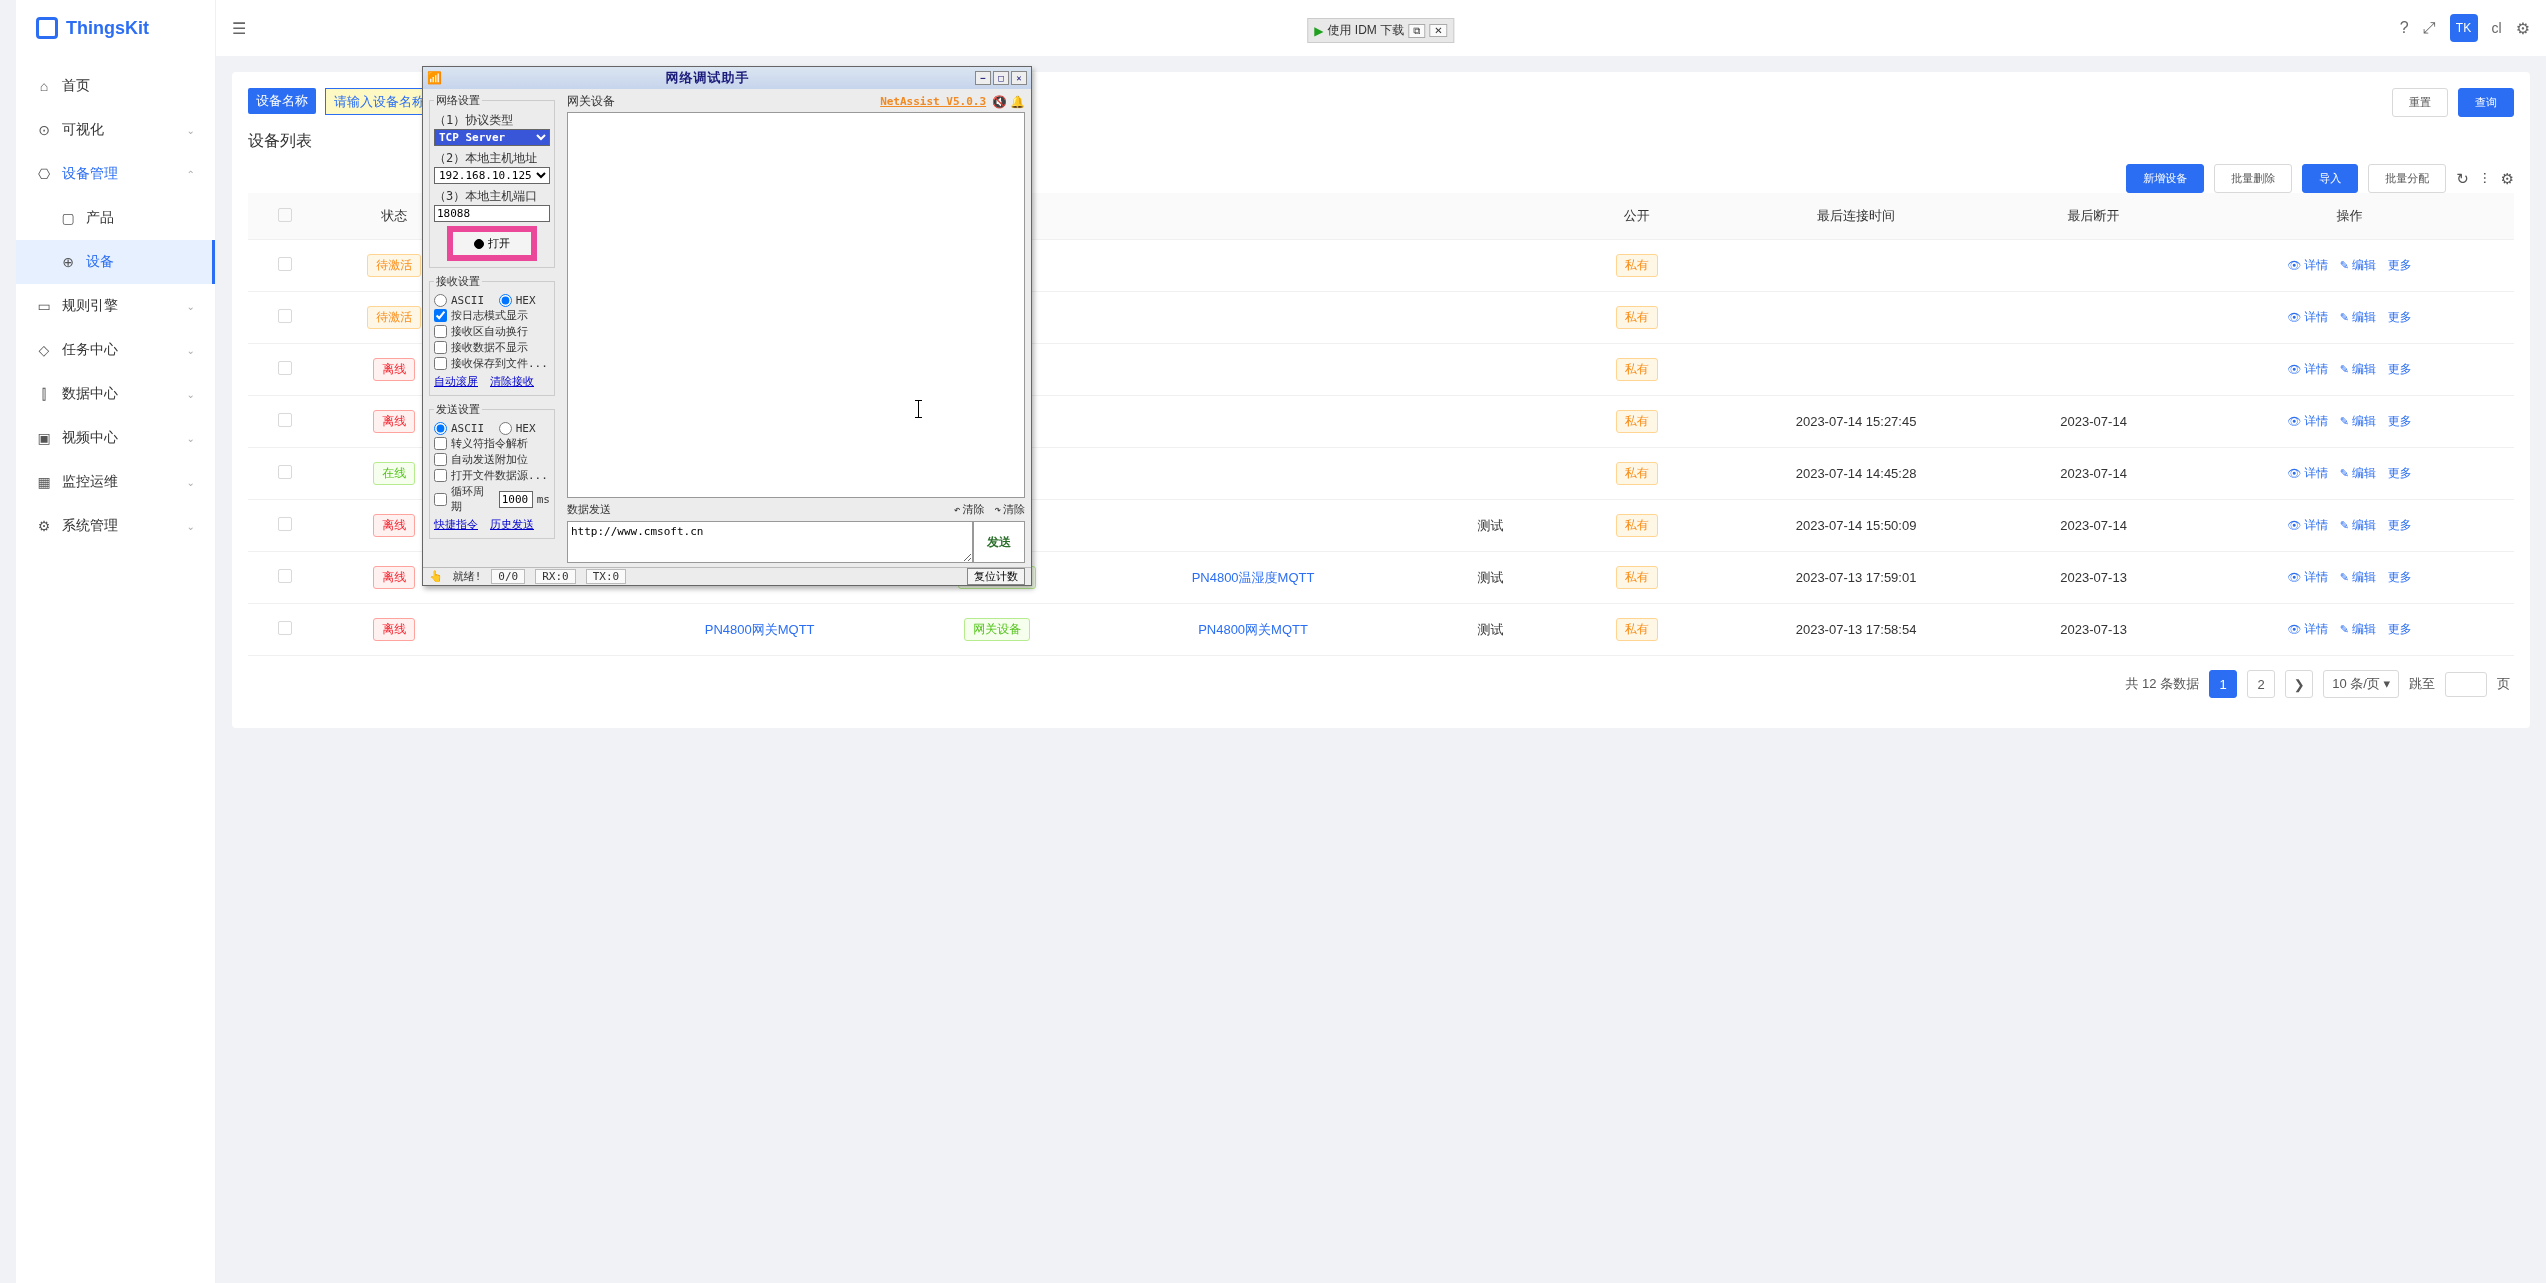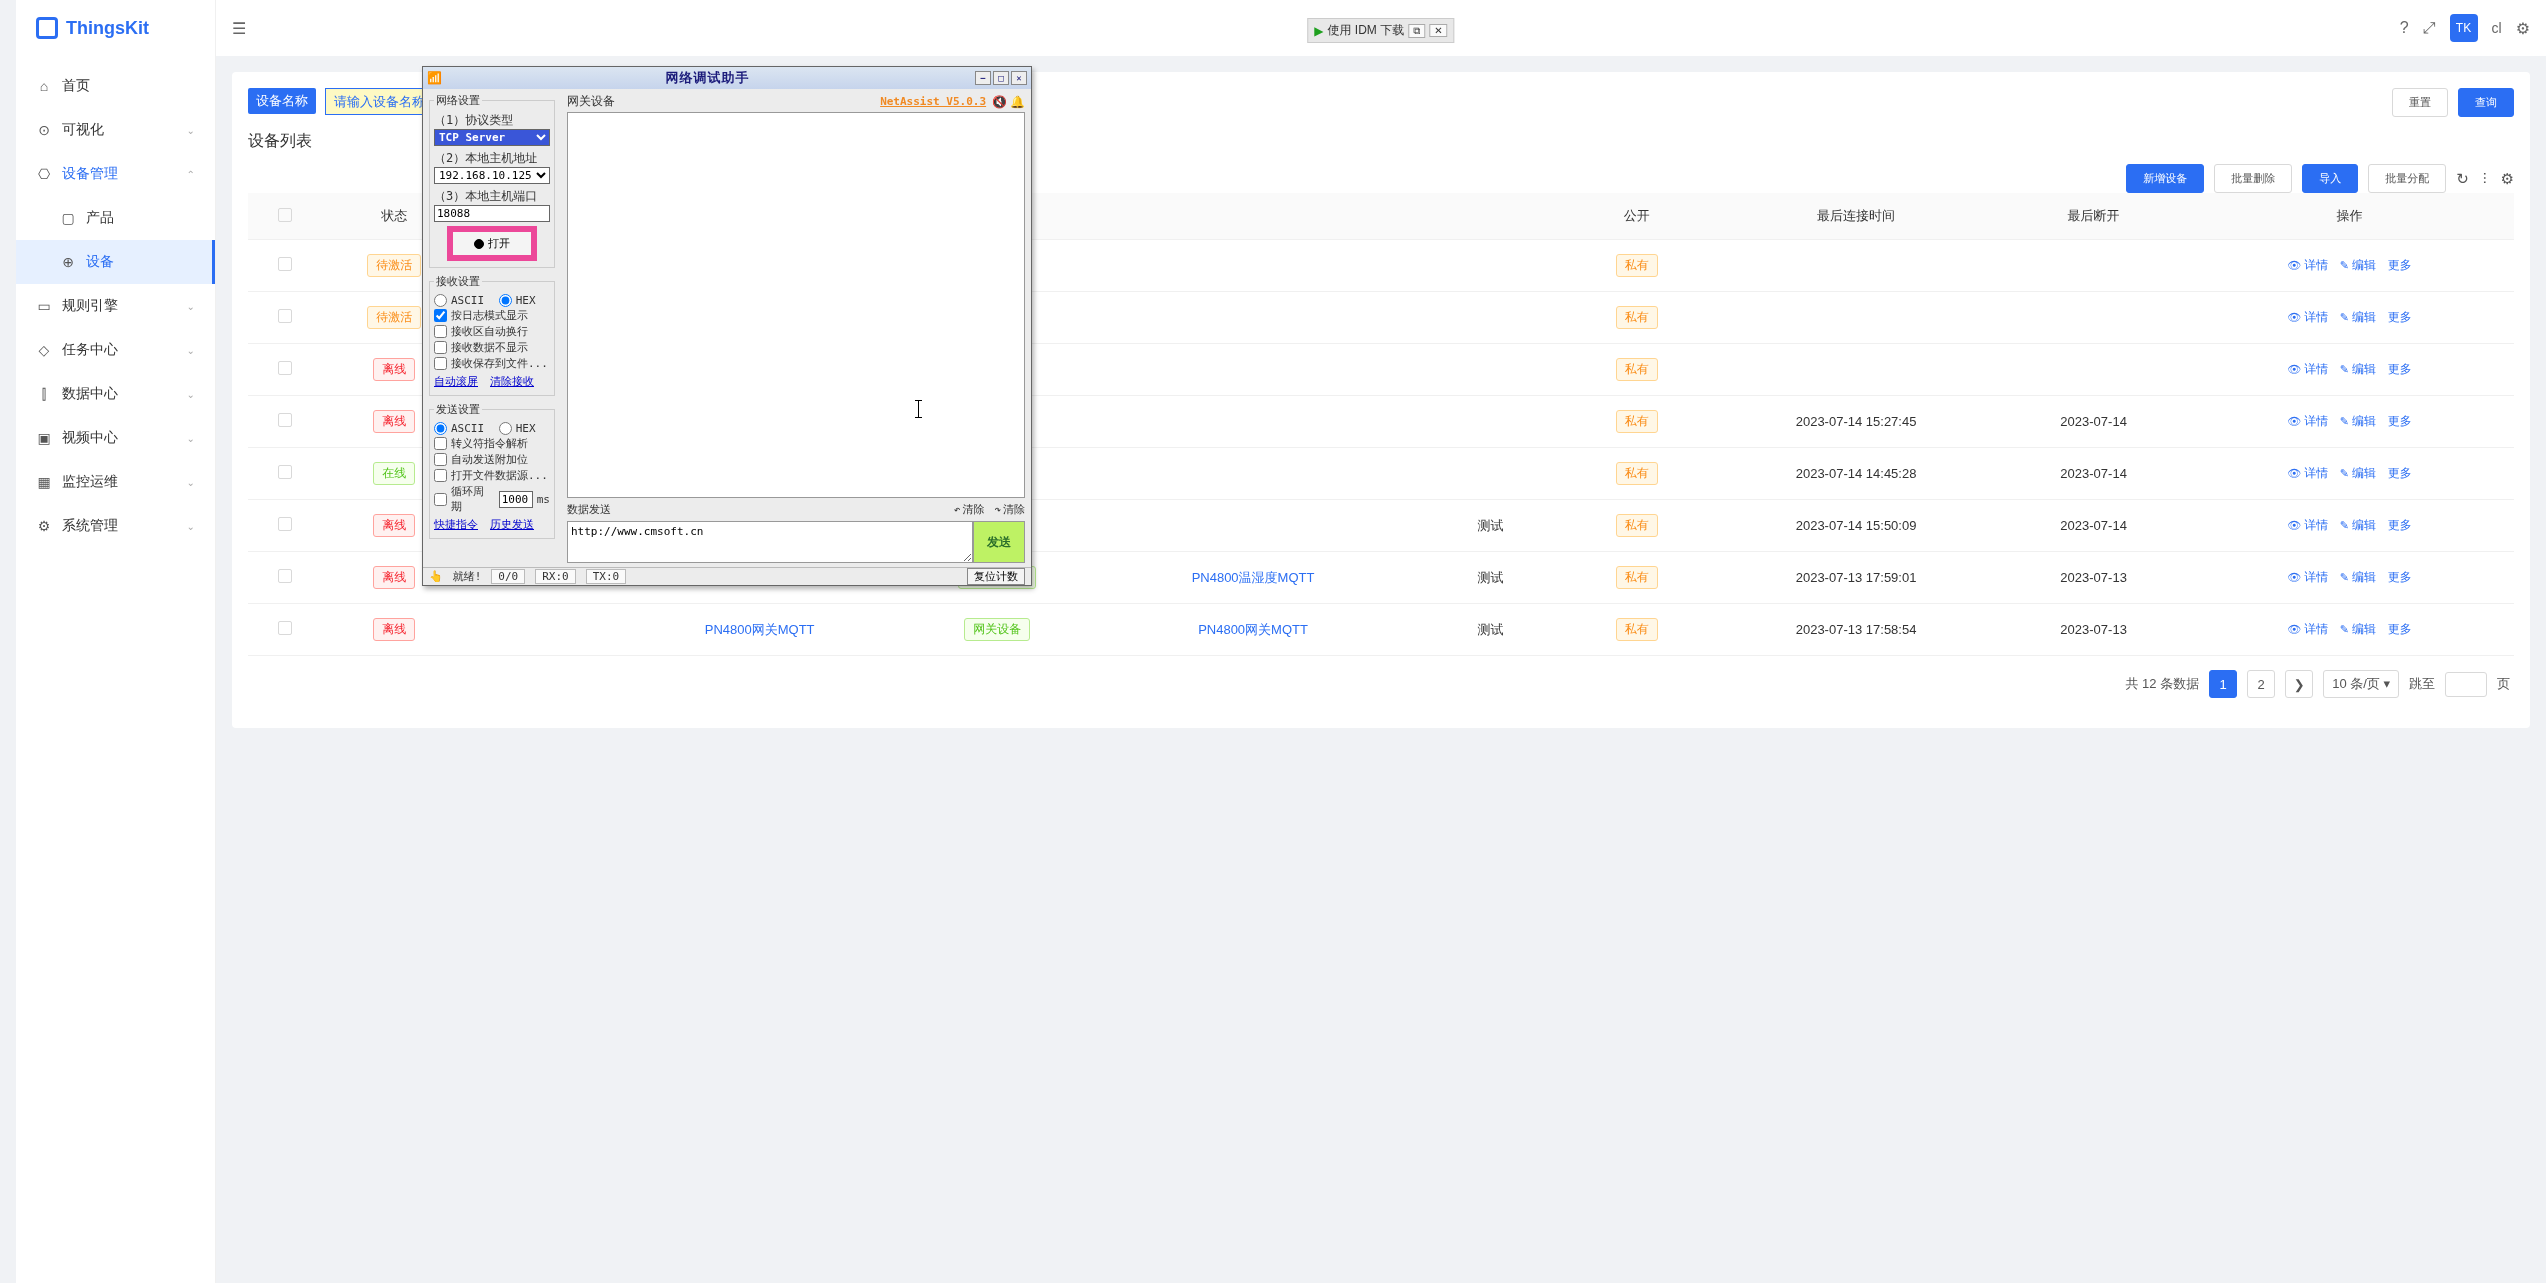--- a/index.html
+++ b/index.html
@@ -85,21 +85,21 @@
 .link-row { display:flex;gap:12px;margin-top:3px;}
 .data-log-h { display:flex;justify-content:space-between;align-items:center;margin-bottom:2px;}
 .net-brand { color:#f08a24;font-weight:bold;text-decoration:underline;cursor:pointer;font-size:11px;}
 .net-icons { display:flex;gap:3px;}
 .data-log { flex:1;background:#fff;border:1px solid #999;margin-bottom:4px; min-height: 300px;}
 .data-send-row { display:flex;align-items:center;font-size:11px;margin-bottom:4px;gap:8px;}
 .data-send-row .rn { margin-left:auto;display:flex;gap:10px;align-items:center;}
 .data-send-row .rn span { display:flex;gap:2px;align-items:center;}
 .send-area { display:flex;}
 .send-input { flex:1;background:#fff;border:1px solid #999;font-size:11px;padding:3px;font-family:monospace;height:42px;}
-.send-btn { width:52px;background:#bef264;border:1px solid #999;font-size:12px;font-weight:bold;color:#2a6e2a;cursor:pointer;}
+.send-btn { width:52px;background:#ffffff;border:1px solid #999;font-size:12px;font-weight:bold;color:#2a6e2a;cursor:pointer;}
 .ov-status { height:18px;background:#ececec;border-top:1px solid #bbb;display:flex;align-items:center;padding:0 6px;font-size:11px;gap:10px;}
 .ov-status .st-box { border:1px solid #bbb;padding:0 6px;background:#fafafa;}
 .ov-status .rst-btn { margin-left:auto;border:1px solid #888;padding:0 6px;font-size:11px;background:#f4f4f4;cursor:pointer;}
 .text-cursor { position:absolute; top:400px; left:918px; width:1px; height:18px; background:#000; }
 .text-cursor::before,.text-cursor::after { content:'';position:absolute;width:7px;height:1px;background:#000;left:-3px;}
 .text-cursor::after { bottom:0; }
 </style>
 </head>
 <body>
 

